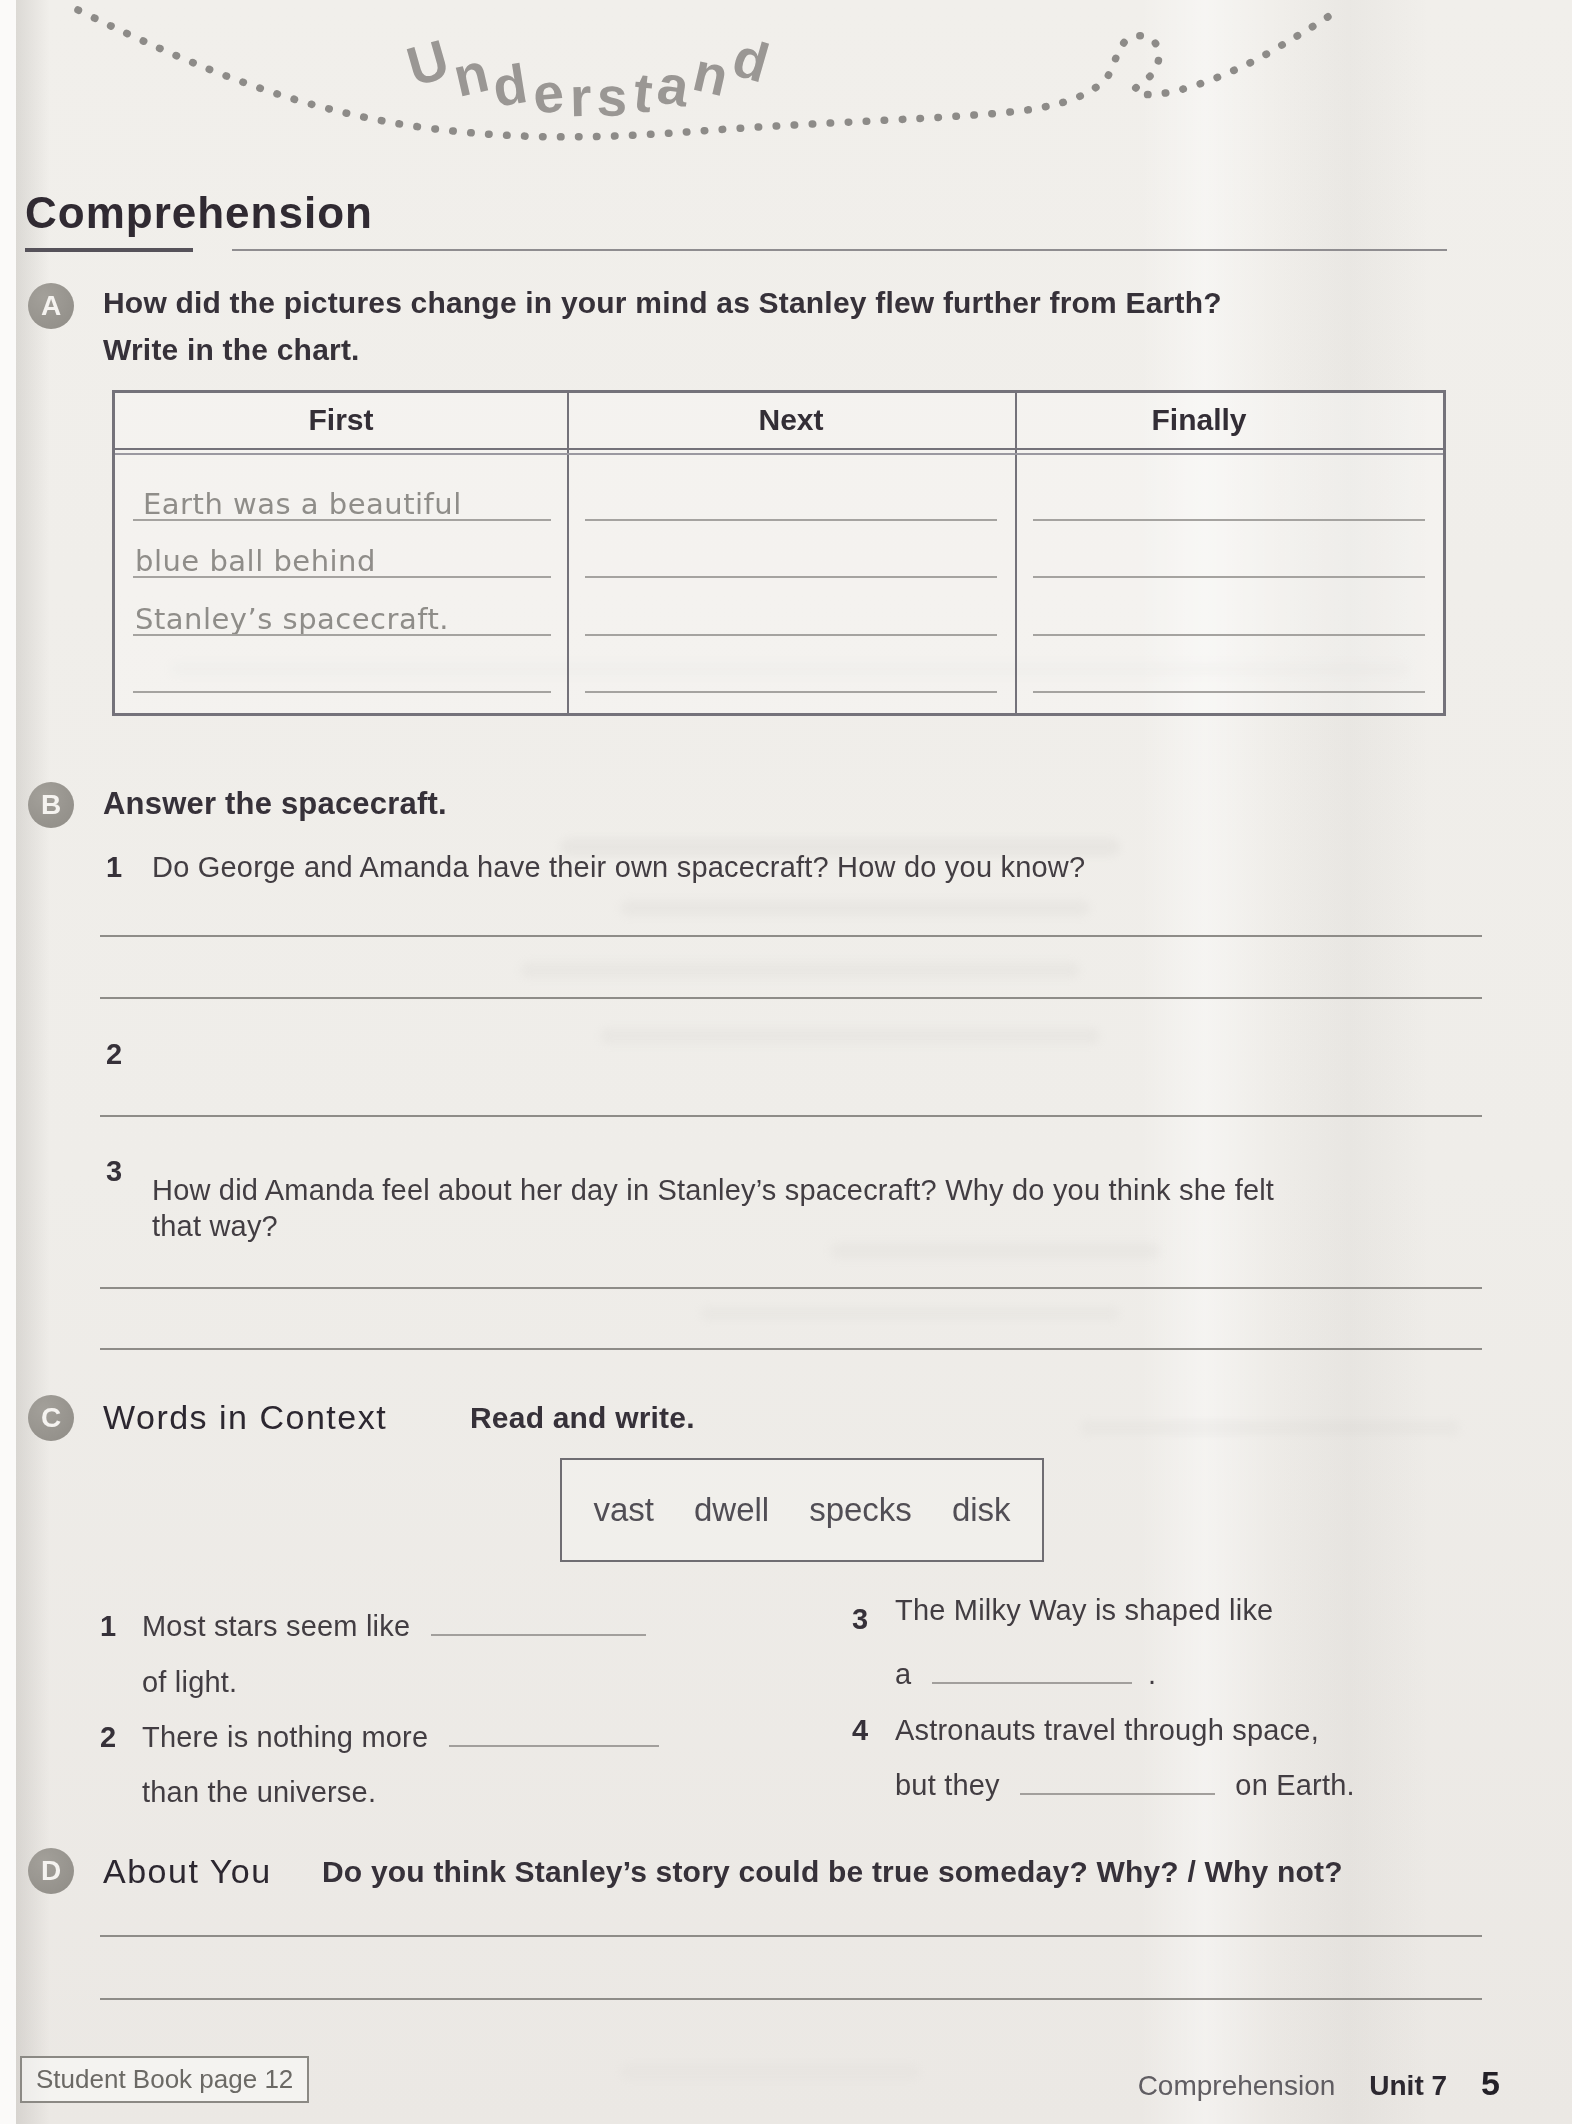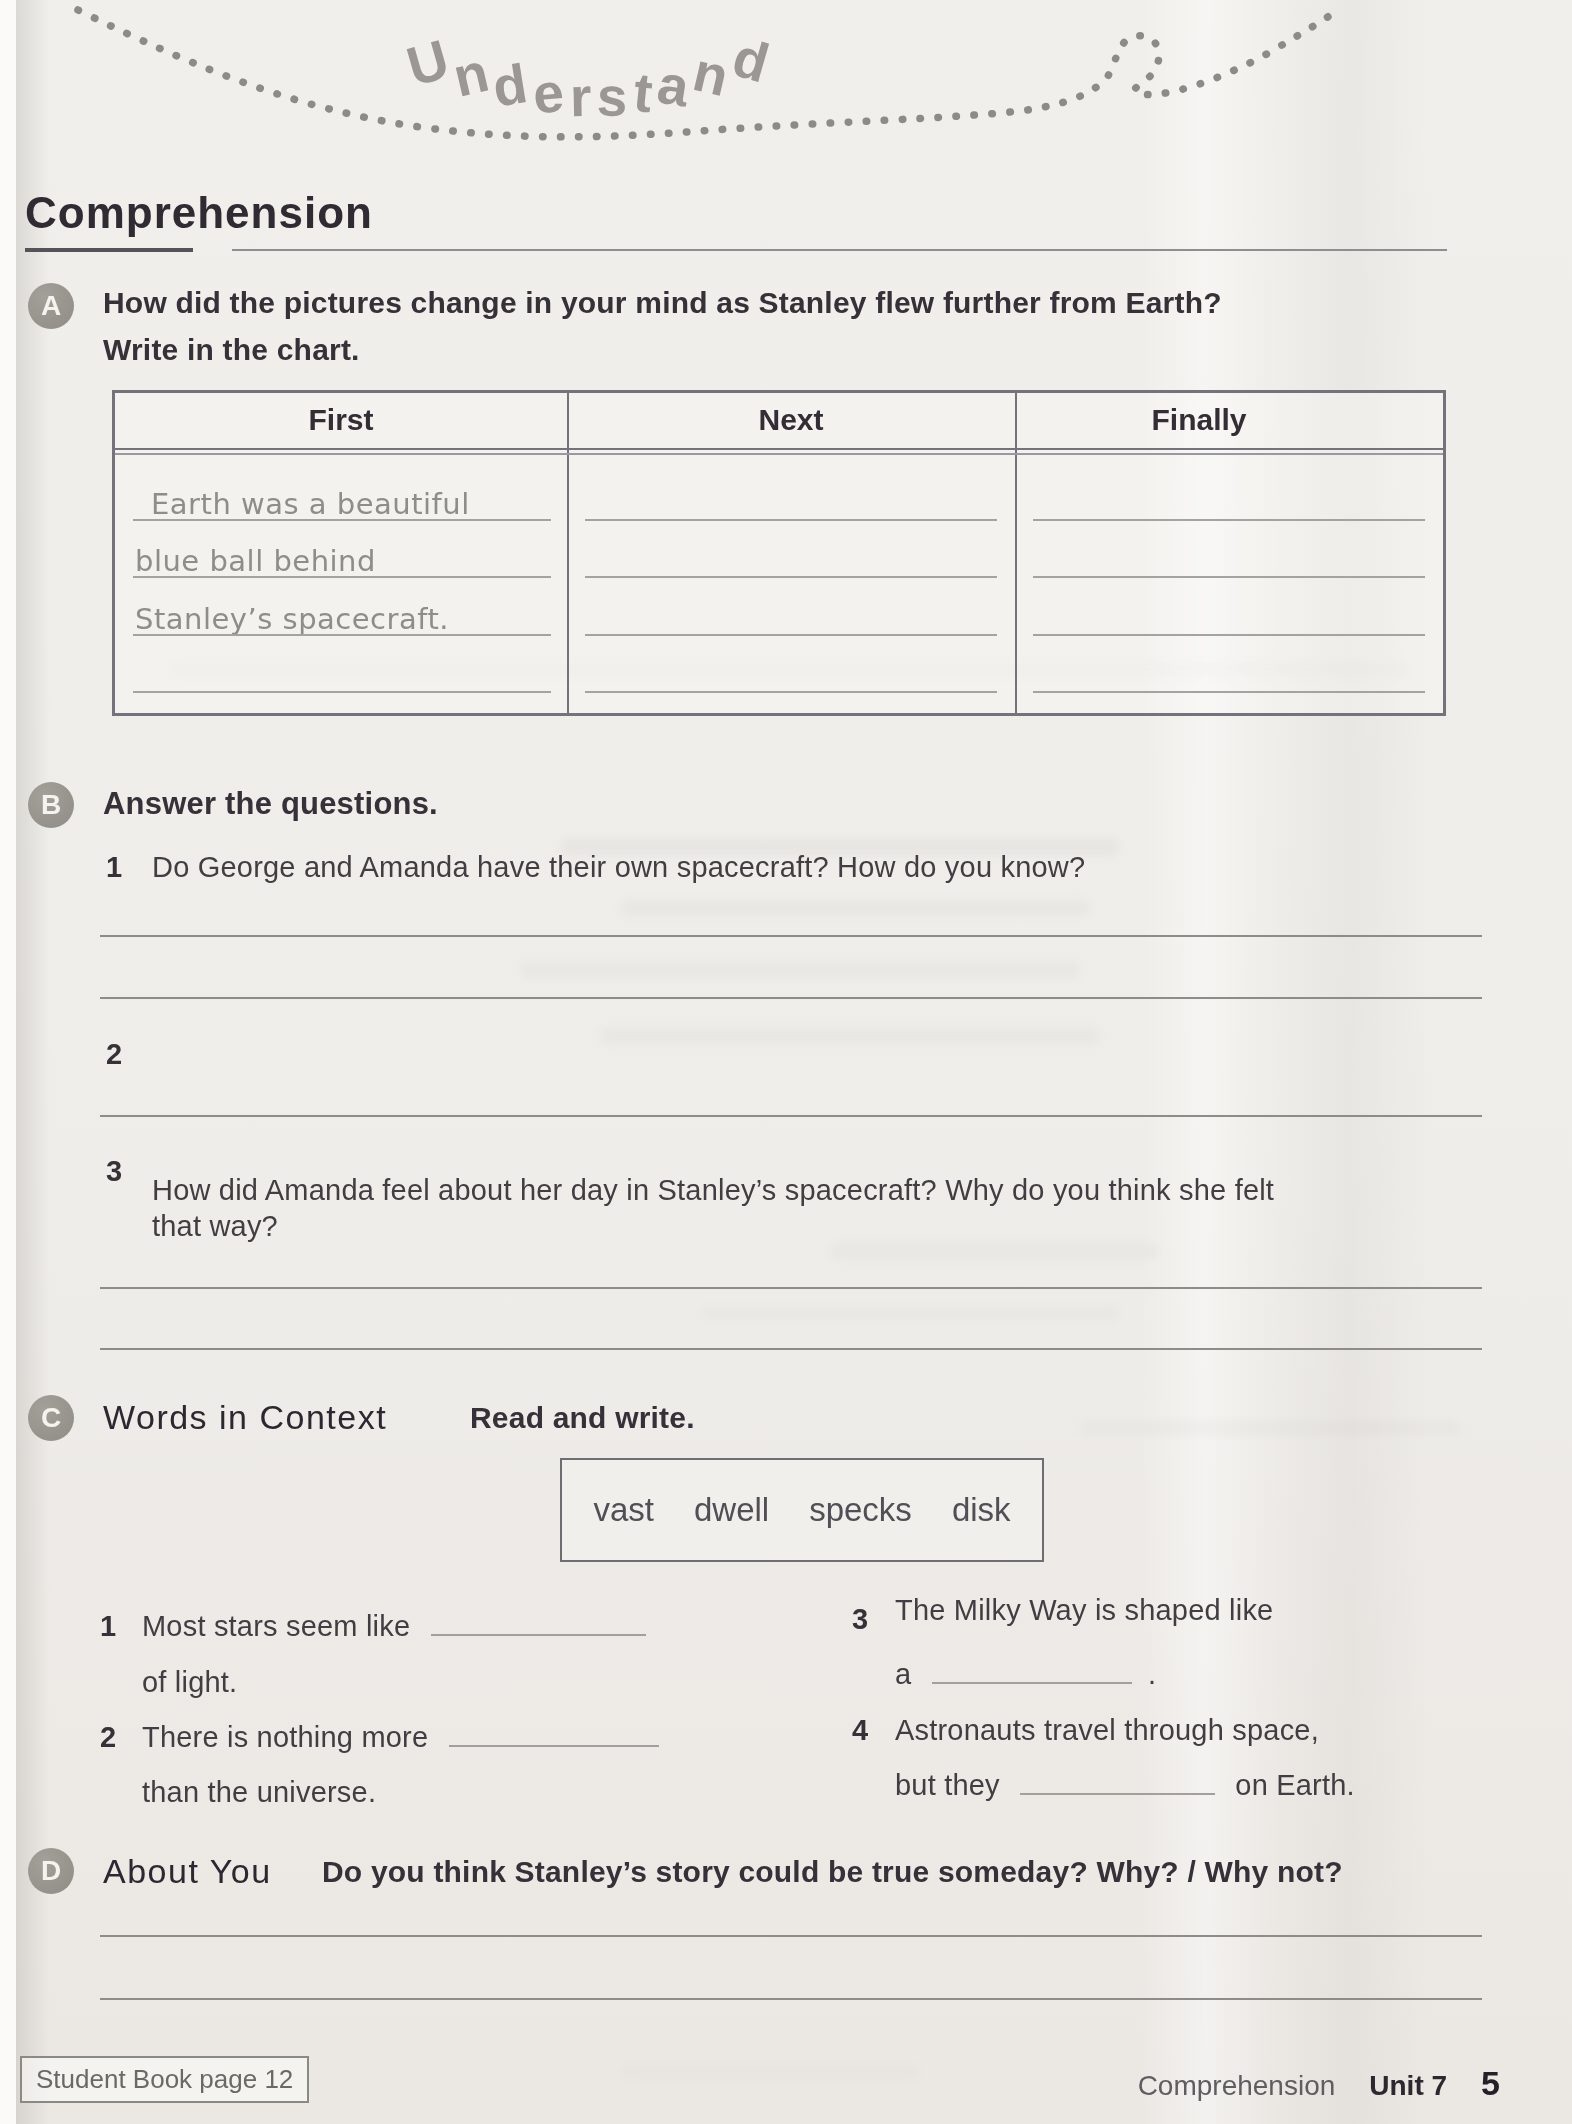--- a/index.html
+++ b/index.html
@@ -115,21 +115,21 @@
 
   <div class="chart">
     <div class="colsep" style="left:452px;"></div>
     <div class="colsep" style="left:900px;"></div>
     <div class="hdr-sep"></div>
 
     <div class="hdr" style="left:452px;width:448px;">Next</div>
     <div class="hdr" style="left:0;width:452px;">First</div>
     <div class="hdr" style="left:900px;width:368px;">Finally</div>
 
-    <div class="hand" style="left:36px;top:94px;">Earth was a beautiful</div>
+    <div class="hand" style="left:28px;top:94px;">Earth was a beautiful</div>
     <div class="hand" style="left:20px;top:151px;">blue ball behind</div>
     <div class="hand" style="left:20px;top:209px;">Stanley’s spacecraft.</div>
 
     <div class="cell-line" style="left:18px;width:418px;top:126px;"></div>
     <div class="cell-line" style="left:18px;width:418px;top:183px;"></div>
     <div class="cell-line" style="left:18px;width:418px;top:241px;"></div>
     <div class="cell-line" style="left:18px;width:418px;top:298px;"></div>
 
     <div class="cell-line" style="left:470px;width:412px;top:126px;"></div>
     <div class="cell-line" style="left:470px;width:412px;top:183px;"></div>
@@ -138,21 +138,21 @@
 
     <div class="cell-line" style="left:918px;width:392px;top:126px;"></div>
     <div class="cell-line" style="left:918px;width:392px;top:183px;"></div>
     <div class="cell-line" style="left:918px;width:392px;top:241px;"></div>
     <div class="cell-line" style="left:918px;width:392px;top:298px;"></div>
   </div>
 
   <div class="circle" style="left:28px;top:782px;">
     <span>B</span>
   </div>
-  <div class="tbold" style="left:103px;top:786px;font-size:31px;">Answer the questions.</div>
+  <div class="tbold" style="left:103px;top:786px;font-size:31px;">Answer the spacecraft.</div>
 
   <div class="qnum" style="left:106px;top:851px;">1</div>
   <div class="treg" style="left:152px;top:851px;">Do George and Amanda have their own spacecraft? How do you know?</div>
   <div class="rule" style="left:100px;top:935px;width:1382px;"></div>
   <div class="rule" style="left:100px;top:997px;width:1382px;"></div>
 
   <div class="qnum" style="left:106px;top:1038px;">2</div>
   <div class="rule" style="left:100px;top:1115px;width:1382px;"></div>
 
   <div class="qnum" style="left:106px;top:1155px;">3</div>

